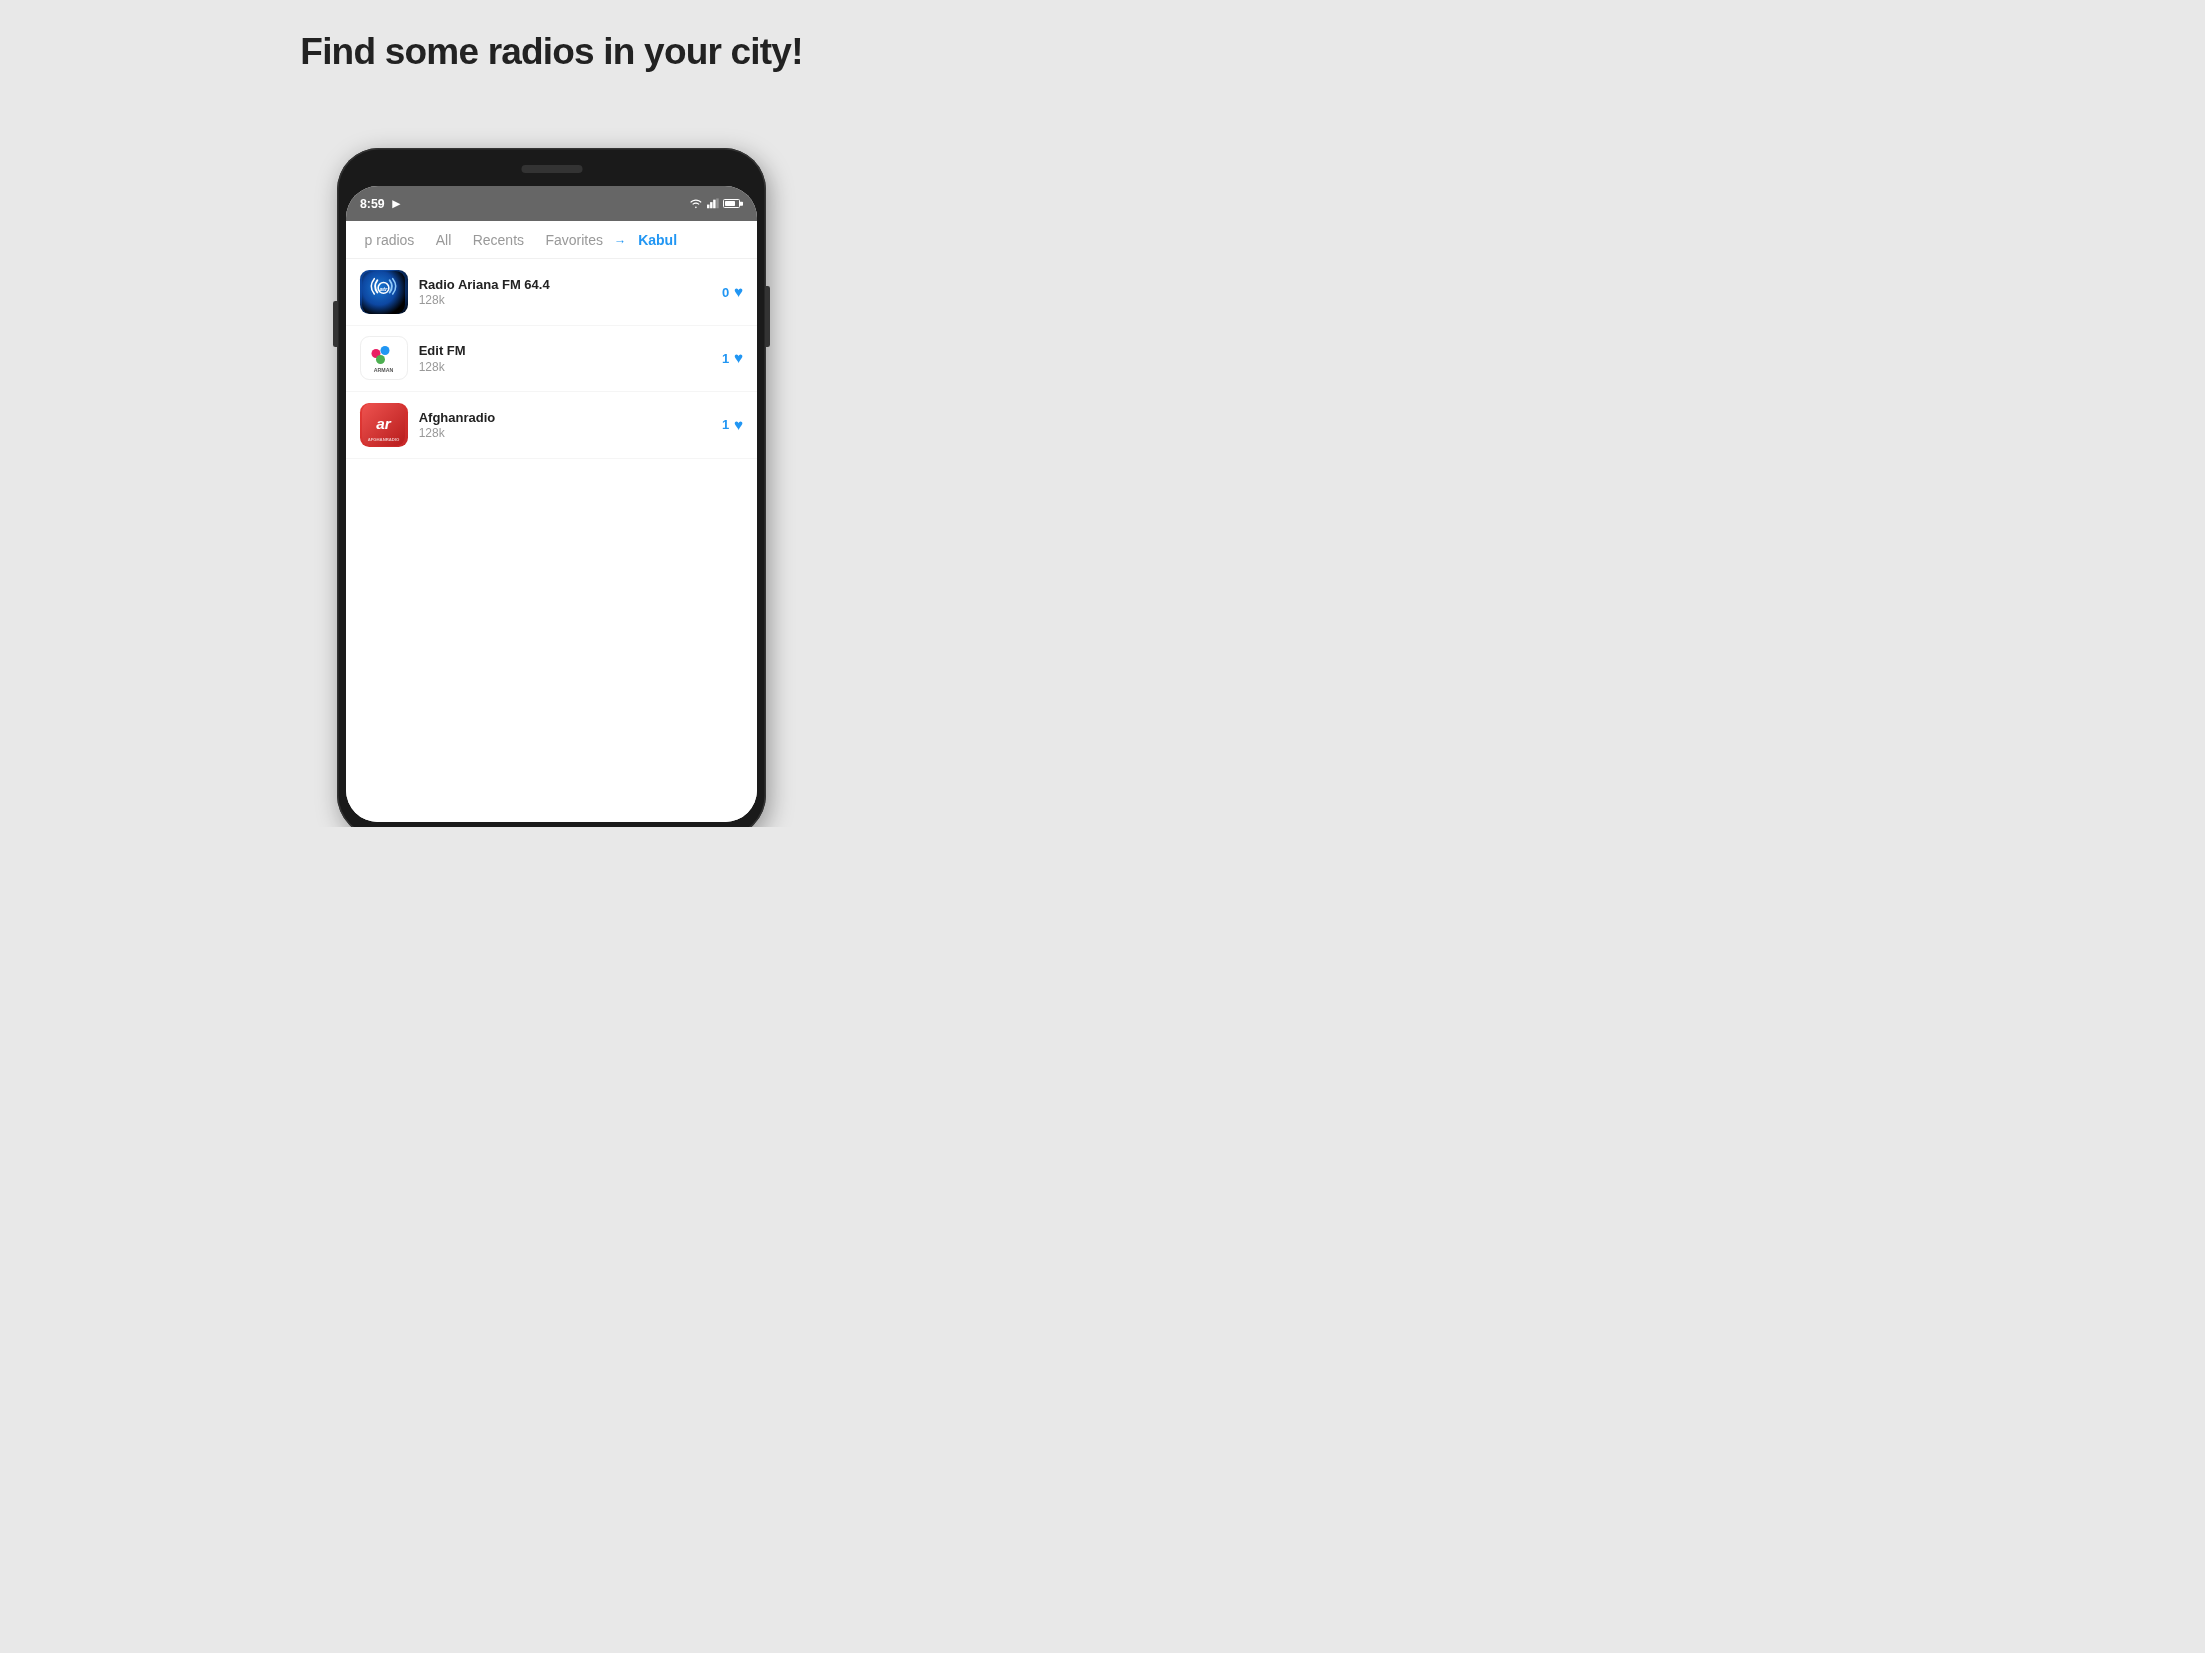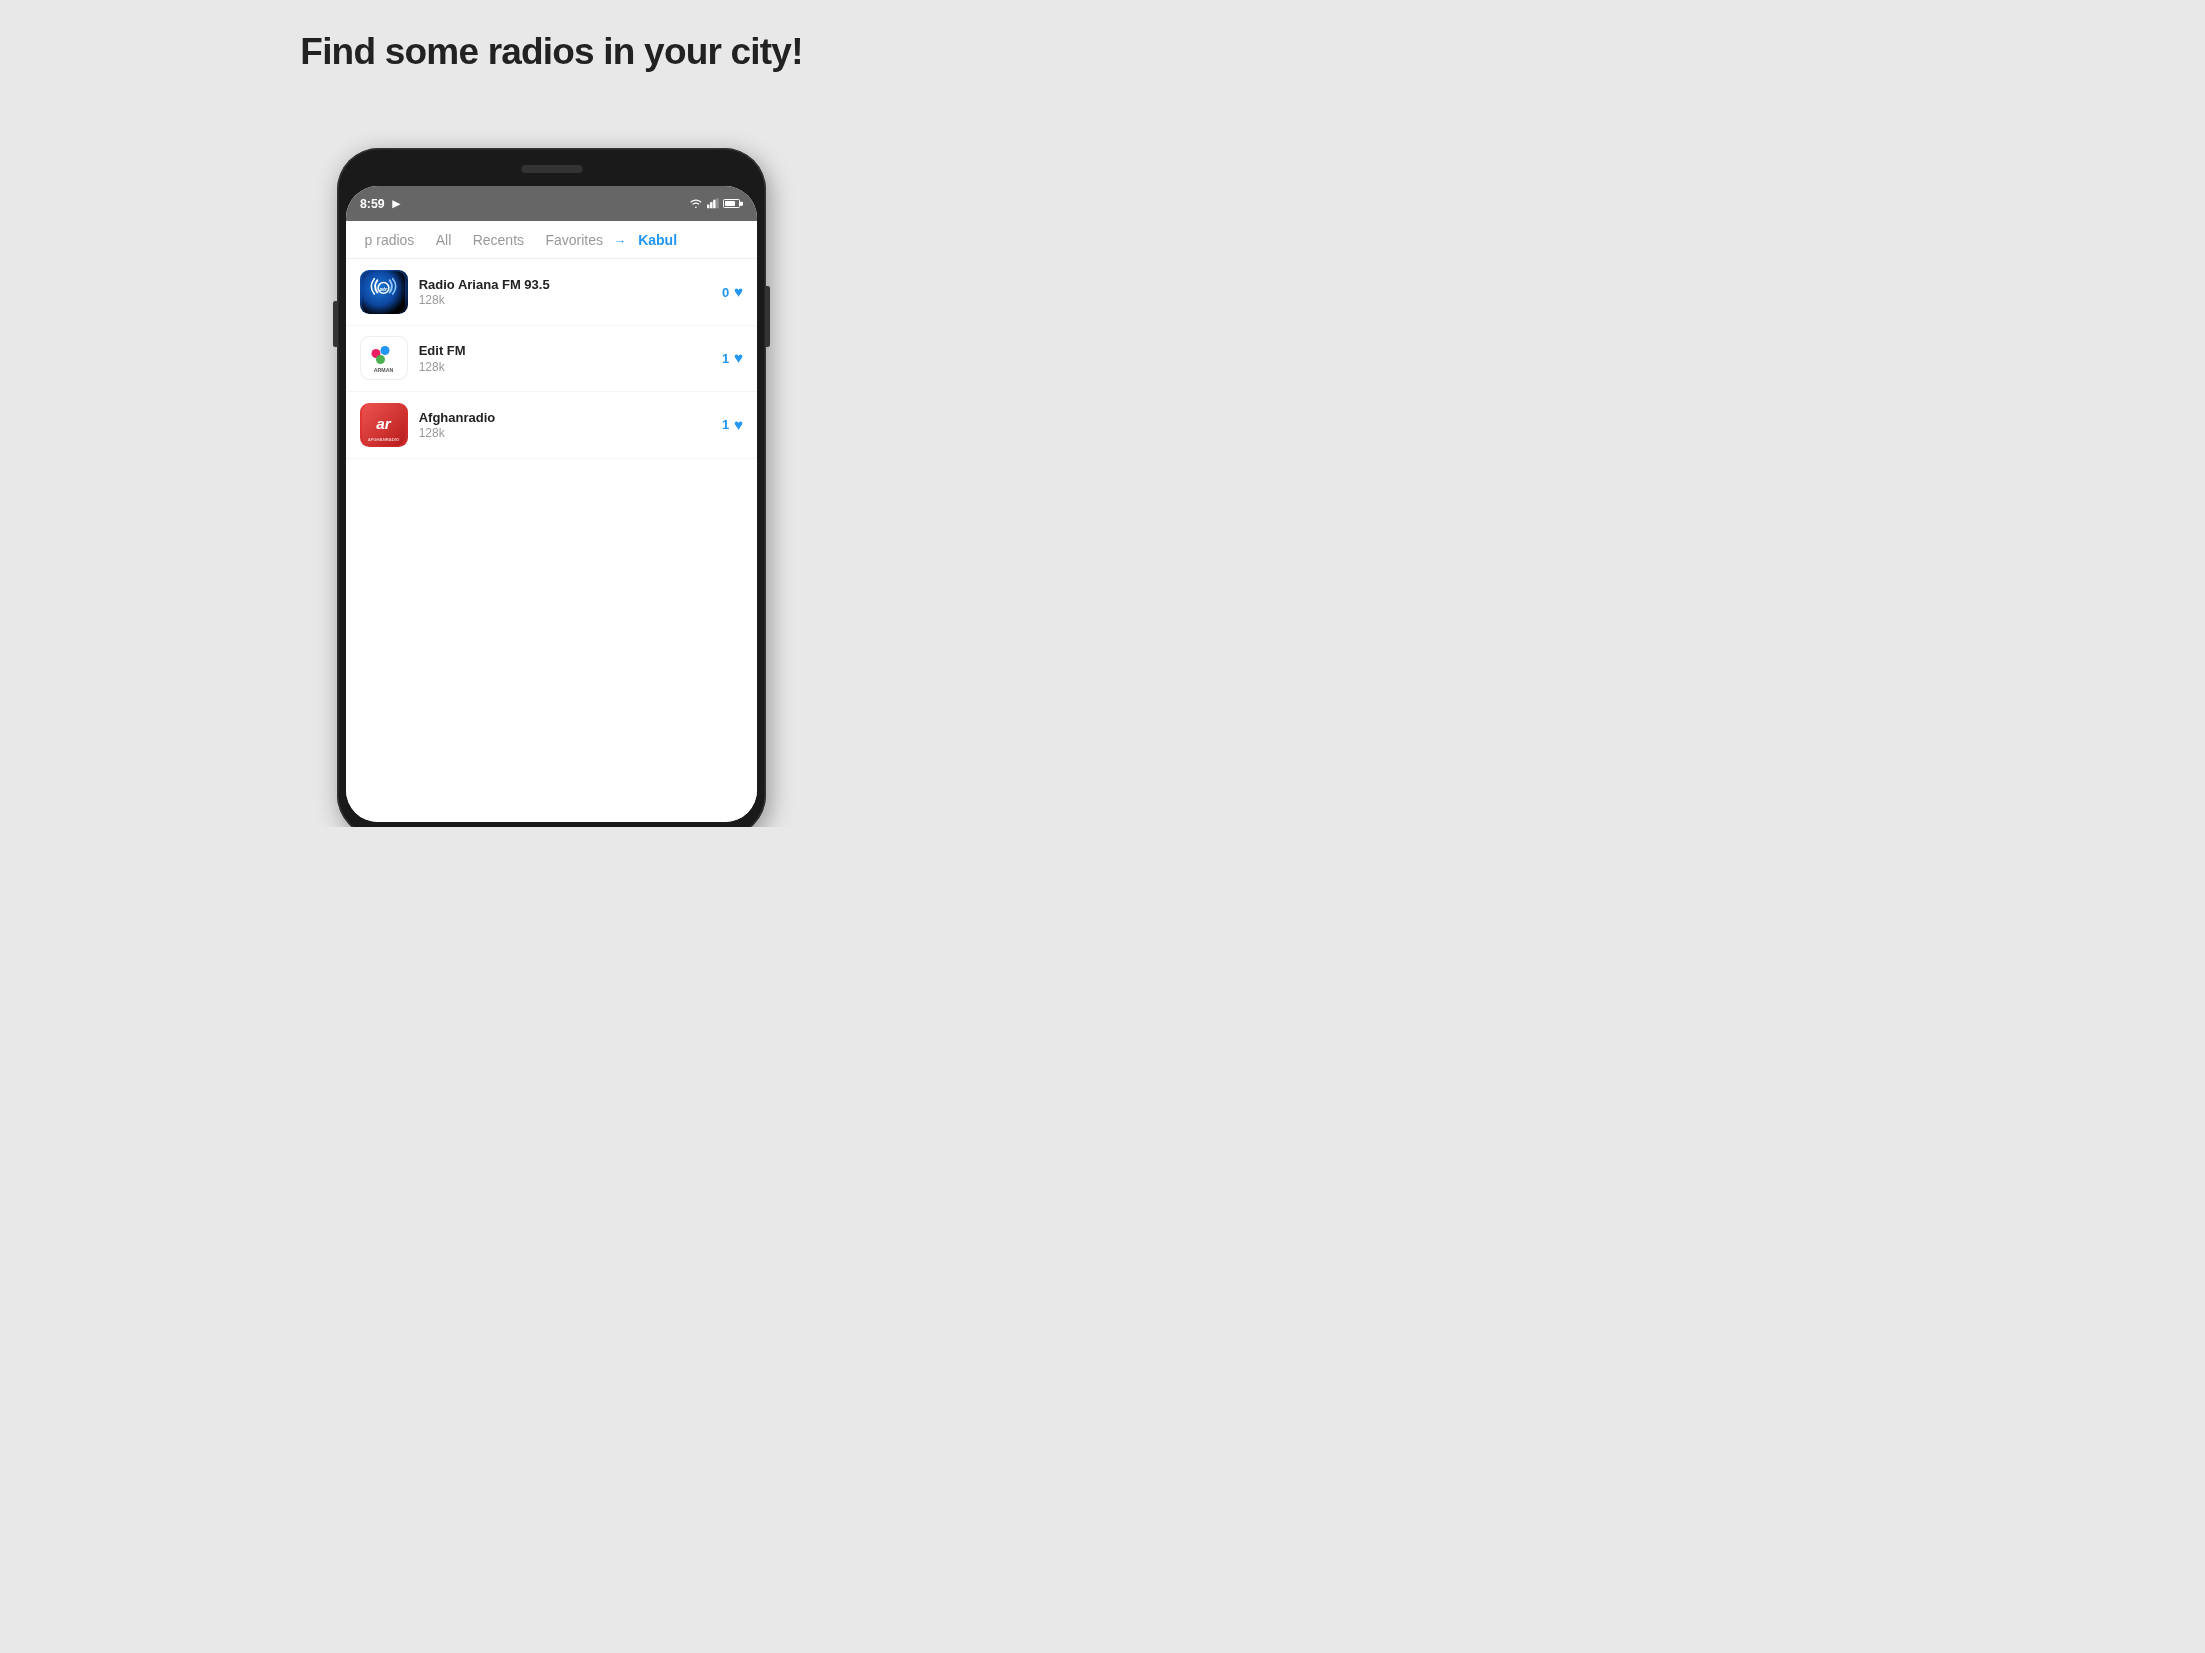--- a/index.html
+++ b/index.html
@@ -384,21 +384,21 @@
                 <path d="M16 30 Q8 20 16 10" stroke="white" stroke-width="2" fill="none" stroke-linecap="round"></path>
 
                 <path d="M36 28 Q42 20 36 12" stroke="#90CAF9" stroke-width="2.5" fill="none" stroke-linecap="round"></path>
                 <path d="M40 30 Q48 20 40 10" stroke="#90CAF9" stroke-width="2" fill="none" stroke-linecap="round"></path>
 
                 <circle cx="28" cy="22" r="7" fill="none" stroke="white" stroke-width="2"></circle>
                 <text x="28" y="26" text-anchor="middle" fill="white" font-size="8" font-weight="900" font-style="italic" font-family="Arial">atr</text>
               </svg>
             </div>
             <div class="radio-info">
-              <div class="radio-name">Radio Ariana FM 93.5</div>
+              <div class="radio-name">Radio Ariana FM 64.4</div>
               <div class="radio-bitrate">128k</div>
             </div>
             <div class="radio-likes">
               <span class="likes-count">0</span>
               <span class="heart-icon">♥</span>
             </div>
           </div>
 
           <div class="radio-item">
             <div class="radio-logo logo-arman">

